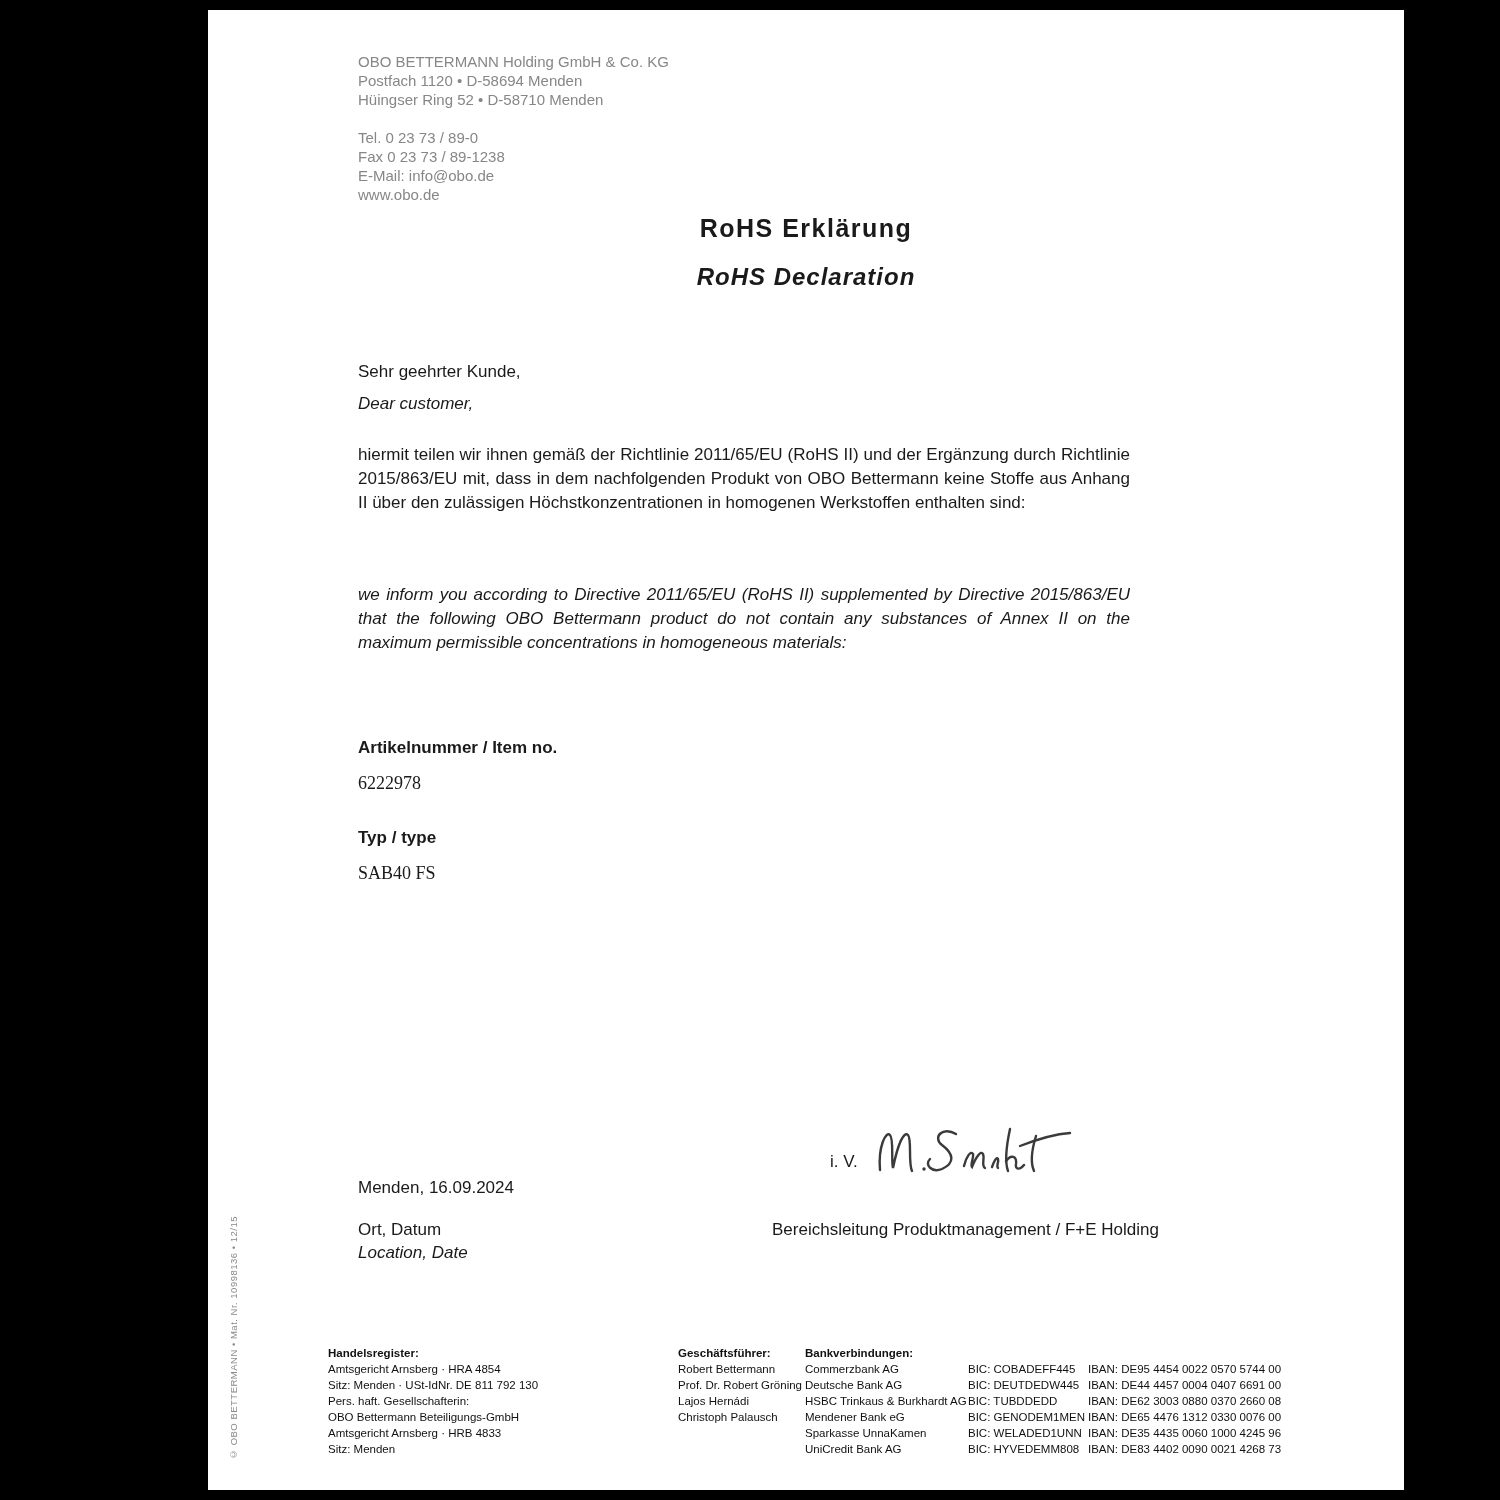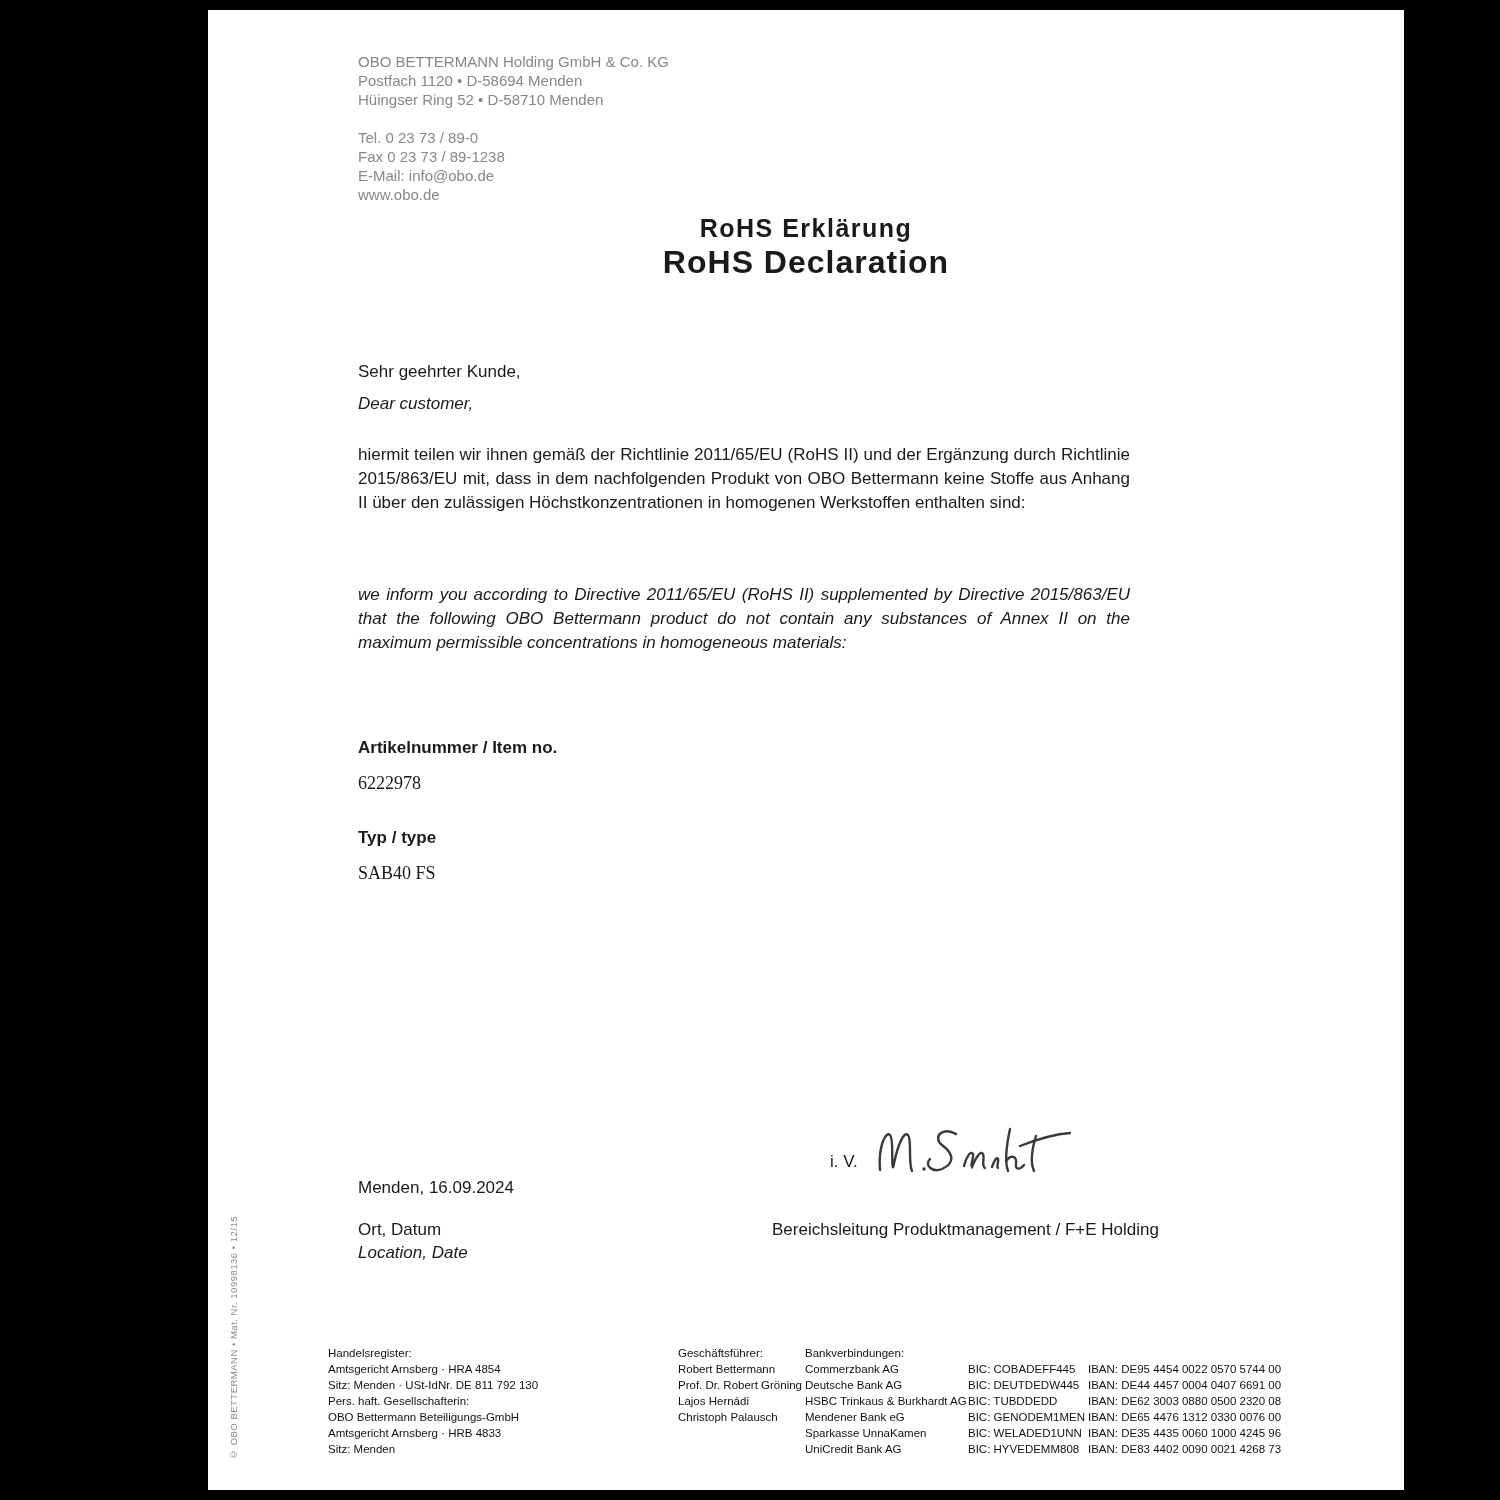--- a/index.html
+++ b/index.html
@@ -21,41 +21,41 @@
     font-size:70px;font-weight:bold;color:#f08300;line-height:72px;
     letter-spacing:2px;font-family:"Liberation Sans",sans-serif;
   }
   .logo-bar{
     background:#f08300;color:#ffffff;font-weight:bold;font-size:15px;
     letter-spacing:2.5px;padding:4px 2px 3px 2px;margin-top:2px;
   }
   
   .title{position:absolute;left:0;top:204px;width:100%;text-align:center;}
   .title-de{font-size:25px;font-weight:bold;letter-spacing:1.5px;}
-  .title-en{font-size:32px;font-weight:bold;letter-spacing:1px;margin-top:1px;}
+  .title-en{font-size:24px;font-weight:bold;font-style:italic;letter-spacing:1px;margin-top:20px;}
   
   .salut{position:absolute;left:150px;top:346px;font-size:17px;line-height:32px;}
   .salut .en{font-style:italic;}
   .para{position:absolute;left:150px;width:772px;font-size:17px;line-height:24px;text-align:justify;}
   .para-de{top:433px;}
   .para-en{top:573px;font-style:italic;}
   .label{position:absolute;left:150px;font-size:17px;font-weight:bold;}
   .serifval{position:absolute;left:150px;font-size:18px;font-family:"Liberation Serif",serif;}
   
   .iv{position:absolute;left:622px;top:1142px;font-size:17px;}
   .sig{position:absolute;left:662px;top:1106px;}
   .place-date{position:absolute;left:150px;top:1168px;font-size:17px;}
   .ort{position:absolute;left:150px;top:1208px;font-size:17px;line-height:23px;}
   .ort .en{font-style:italic;}
   .role{position:absolute;left:564px;top:1208px;width:420px;font-size:17px;line-height:23px;}
   .role .en{font-style:italic;}
   
   .footer{position:absolute;left:120px;top:1335px;font-size:11.5px;line-height:16px;color:#111;}
   .fcol{position:absolute;top:0;}
-  .fcol .ftitle{font-weight:normal;}
+  .fcol .ftitle{font-weight:bold;}
   .fcol1{left:0;width:220px;}
   .fcol2{left:350px;width:125px;}
   .fcol3{left:477px;width:500px;}
   .bankrow{position:relative;height:16px;}
   .bname{position:absolute;left:0;}
   .bbic{position:absolute;left:163px;}
   .biban{position:absolute;left:283px;}
   
   .sidenote{
     position:absolute;left:20px;top:1120px;height:330px;
@@ -150,21 +150,21 @@
         <span class="biban">IBAN: DE95 4454 0022 0570 5744 00</span>
       </div>
       <div class="bankrow">
         <span class="bname">Deutsche Bank AG</span>
         <span class="bbic">BIC: DEUTDEDW445</span>
         <span class="biban">IBAN: DE44 4457 0004 0407 6691 00</span>
       </div>
       <div class="bankrow">
         <span class="bname">HSBC Trinkaus &amp; Burkhardt AG</span>
         <span class="bbic">BIC: TUBDDEDD</span>
-        <span class="biban">IBAN: DE62 3003 0880 0500 2320 08</span>
+        <span class="biban">IBAN: DE62 3003 0880 0370 2660 08</span>
       </div>
       <div class="bankrow">
         <span class="bname">Mendener Bank eG</span>
         <span class="bbic">BIC: GENODEM1MEN</span>
         <span class="biban">IBAN: DE65 4476 1312 0330 0076 00</span>
       </div>
       <div class="bankrow">
         <span class="bname">Sparkasse UnnaKamen</span>
         <span class="bbic">BIC: WELADED1UNN</span>
         <span class="biban">IBAN: DE35 4435 0060 1000 4245 96</span>

